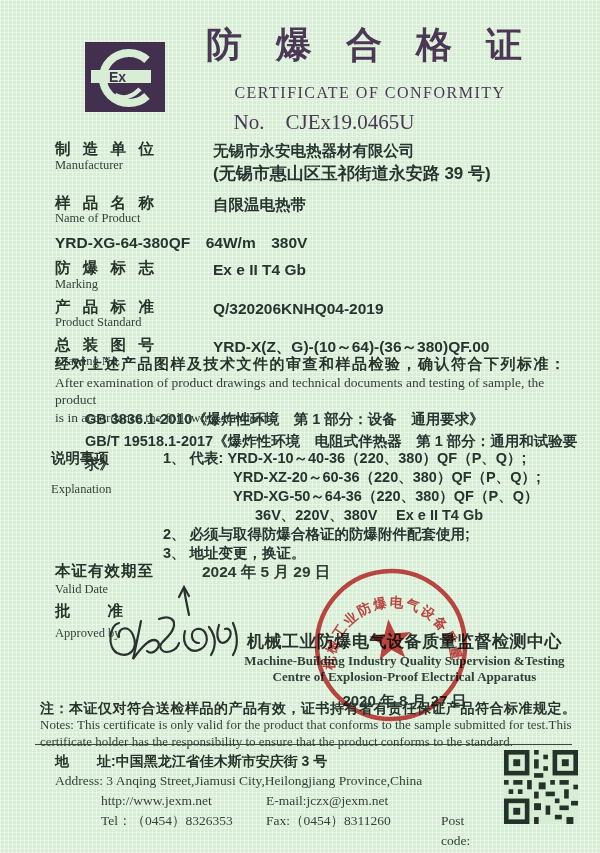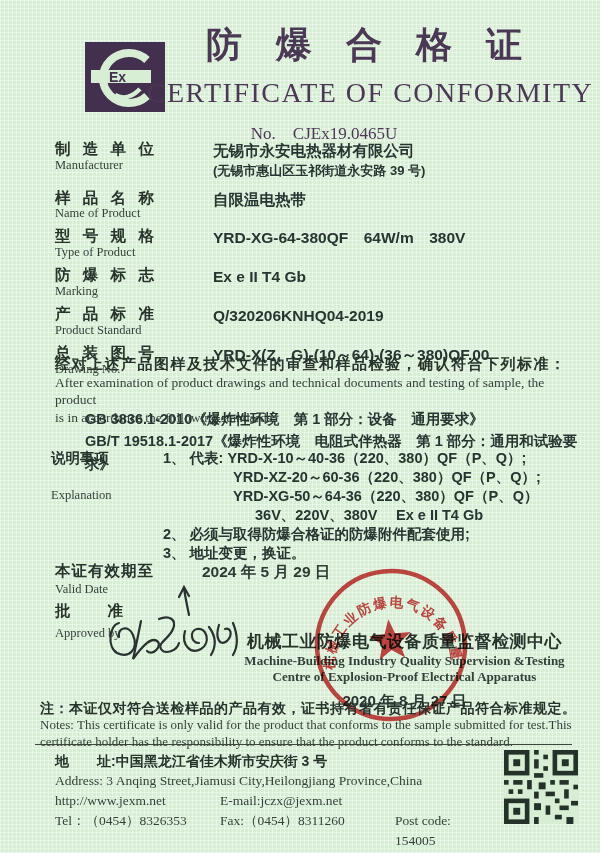--- a/index.html
+++ b/index.html
@@ -10,44 +10,44 @@
       repeating-linear-gradient(0deg, rgba(255,255,255,.40) 0 1px, transparent 1px 4px),
       repeating-linear-gradient(90deg, rgba(255,255,255,.40) 0 1px, transparent 1px 4px);
     font-family:"Liberation Sans","DejaVu Sans",sans-serif;
     color:#2e3b33;
   }
 
   
   .logo{position:absolute;left:85px;top:42px;width:80px;height:70px;}
   .header{position:absolute;left:140px;top:24px;width:460px;text-align:center;color:#4a3854;}
   .title{font-size:36px;font-weight:bold;letter-spacing:12px;line-height:1.15;white-space:nowrap;}
-  .subtitle{font-family:"Liberation Serif","DejaVu Serif",serif;font-size:28px;letter-spacing:1.5px;margin-top:12px;}
-  .cert-no{font-family:"Liberation Serif","DejaVu Serif",serif;font-size:17px;margin-top:13px;margin-right:92px;}
+  .subtitle{font-family:"Liberation Serif","DejaVu Serif",serif;font-size:16px;letter-spacing:1.5px;margin-top:19px;}
+  .cert-no{font-family:"Liberation Serif","DejaVu Serif",serif;font-size:21px;margin-top:6px;margin-right:92px;}
 
   
   .fields{position:absolute;left:55px;top:140px;right:15px;}
   .frow{display:flex;margin-bottom:6px;}
   .frow.tall{margin-bottom:9px;}
   .flabel{width:158px;flex:none;}
   .flabel .cn{font-size:15.5px;font-weight:bold;letter-spacing:4px;color:#27332b;line-height:1.15;}
   .flabel .en{font-family:"Liberation Serif","DejaVu Serif",serif;font-size:12.5px;color:#33413a;line-height:1.2;}
   .fvalue{flex:1;font-size:15.5px;font-weight:600;color:#273530;line-height:1.25;padding-top:1px;}
-  .fvalue .sub{display:block;font-size:13px;font-weight:600;margin-top:3px;}
+  .fvalue .sub{display:block;font-size:17px;font-weight:600;margin-top:3px;}
 
   
   .statement{position:absolute;left:55px;top:354px;right:14px;}
   .statement .cn{font-size:15px;font-weight:bold;letter-spacing:1.5px;color:#27332b;line-height:1.3;}
   .statement .en{font-family:"Liberation Serif","DejaVu Serif",serif;font-size:13.5px;line-height:1.3;color:#33413a;}
   .standards{position:absolute;left:85px;top:408px;right:10px;font-size:14.5px;font-weight:600;color:#273530;line-height:1.55;}
 
   
   .explan{position:absolute;left:51px;top:449px;right:10px;display:flex;}
   .explan .lab{width:80px;flex:none;}
   .explan .lab .cn{font-size:14.5px;font-weight:bold;color:#27332b;}
-  .explan .lab .en{font-family:"Liberation Serif","DejaVu Serif",serif;font-size:12.5px;color:#33413a;margin-top:20px;}
+  .explan .lab .en{font-family:"Liberation Serif","DejaVu Serif",serif;font-size:12.5px;color:#33413a;margin-top:14px;}
   .explan .lines{flex:1;font-size:14.5px;font-weight:600;color:#273530;line-height:19px;margin-left:32px;}
   .explan .lines .ind1{padding-left:70px;}
   .explan .lines .ind2{padding-left:92px;}
 
   
   .valid{position:absolute;left:55px;top:561px;display:flex;}
   .valid .lab .cn{font-size:15.5px;font-weight:bold;color:#27332b;letter-spacing:1px;}
   .valid .lab .en{font-family:"Liberation Serif","DejaVu Serif",serif;font-size:12.5px;color:#33413a;}
   .valid .val{font-size:15.5px;font-weight:600;margin-left:48px;padding-top:1px;}
   .approval{position:absolute;left:55px;top:601px;}
@@ -68,21 +68,21 @@
   
   .notes{position:absolute;left:40px;top:699px;right:22px;}
   .notes .cn{font-size:14px;font-weight:bold;color:#27332b;letter-spacing:.5px;line-height:1.3;}
   .notes .en{font-family:"Liberation Serif","DejaVu Serif",serif;font-size:13px;color:#33413a;line-height:1.3;}
   .divider{position:absolute;left:35px;right:28px;top:744px;border-top:1.5px solid #3c463e;}
 
   
   .footer{position:absolute;left:55px;top:751px;right:110px;}
   .footer .cn{font-size:14px;font-weight:bold;color:#27332b;line-height:20px;}
   .footer .row{font-family:"Liberation Serif","DejaVu Serif",serif;font-size:13.5px;color:#33413a;line-height:20px;display:flex;}
-  .footer .c1{width:165px;flex:none;}
+  .footer .c1{width:165px;flex:none;margin-left:46px;}
   .footer .c2{width:175px;flex:none;}
   .qr{position:absolute;right:22px;top:750px;width:74px;height:74px;}
 </style>
 </head>
 <body>
 
 <div class="page">
 
   <svg class="logo" viewBox="0 0 80 70">
     <rect x="0" y="0" width="80" height="70" fill="#42304e"></rect>
@@ -107,24 +107,20 @@
       <div class="fvalue"><span>无锡市永安电热器材有限公司</span><span class="sub">(无锡市惠山区玉祁街道永安路 39 号)</span></div>
     </div>
     <div class="frow">
       <div class="flabel">
         <div class="cn">样 品 名 称</div>
         <div class="en">Name of Product</div>
       </div>
       <div class="fvalue">自限温电热带</div>
     </div>
     <div class="frow">
-      <div class="flabel">
-        <div class="cn">型 号 规 格</div>
-        <div class="en">Type of Product</div>
-      </div>
       <div class="fvalue">YRD-XG-64-380QF　64W/m　380V</div>
     </div>
     <div class="frow">
       <div class="flabel">
         <div class="cn">防 爆 标 志</div>
         <div class="en">Marking</div>
       </div>
       <div class="fvalue">Ex e II T4 Gb</div>
     </div>
     <div class="frow">

